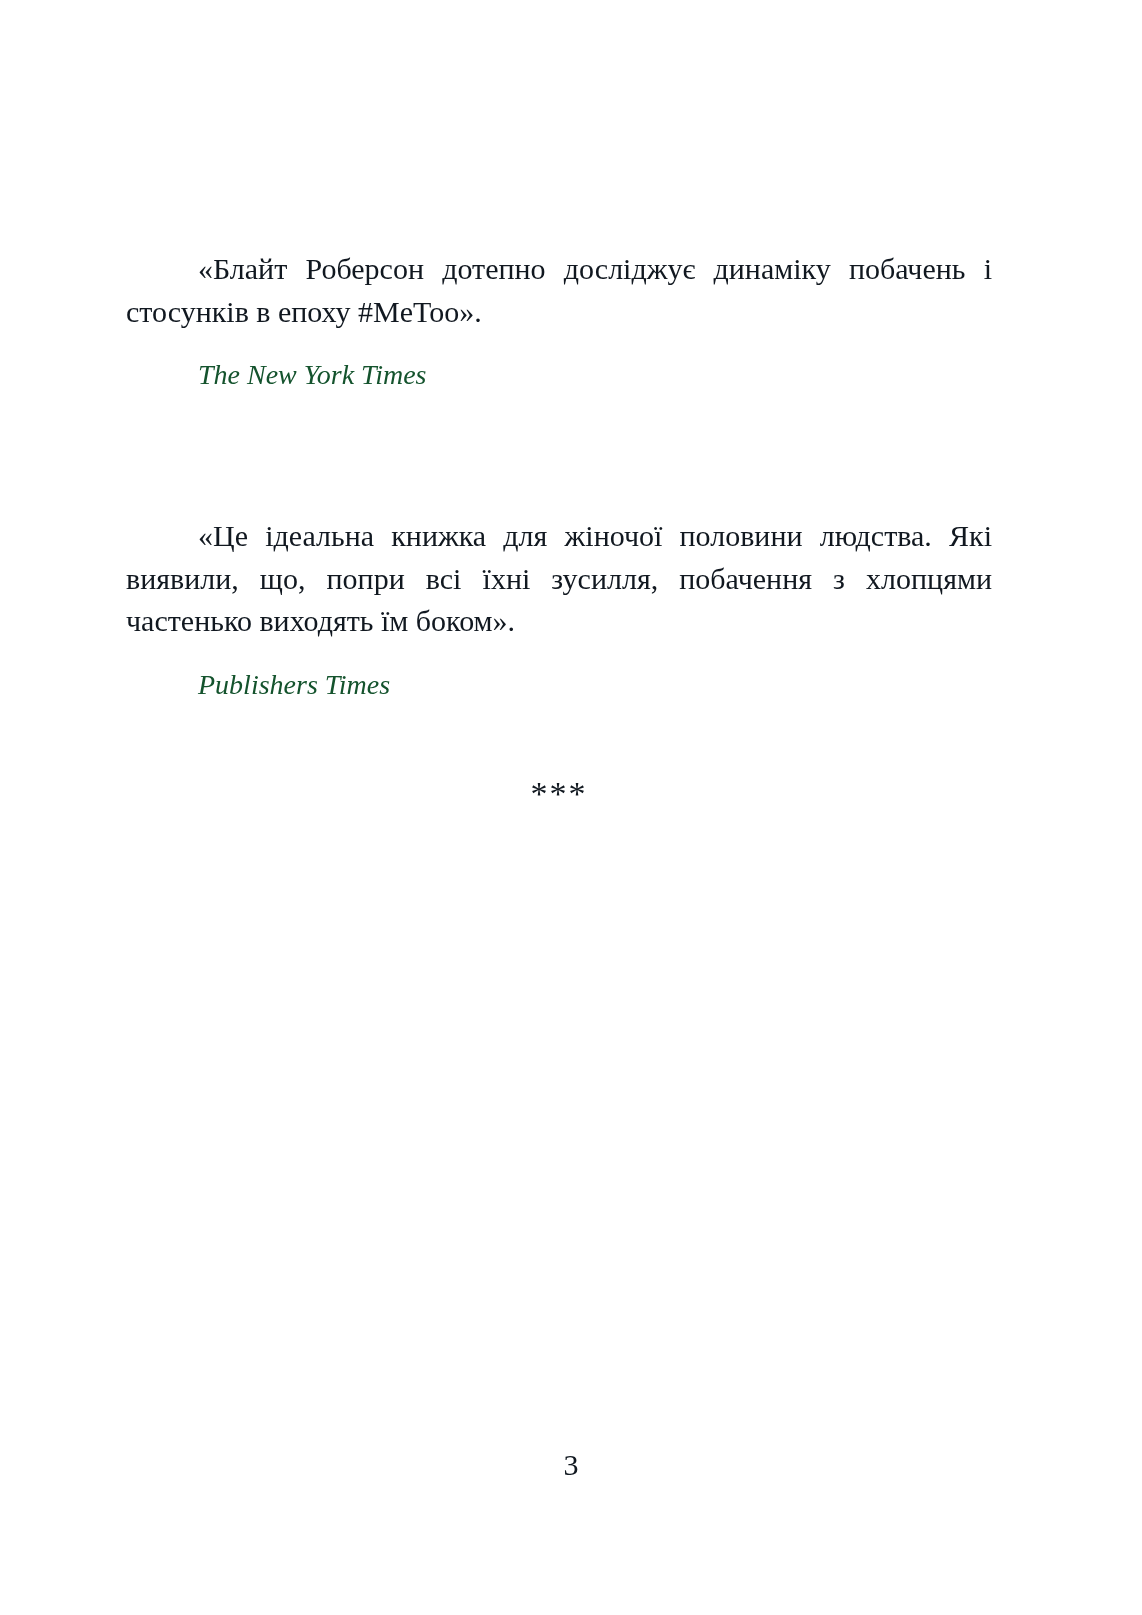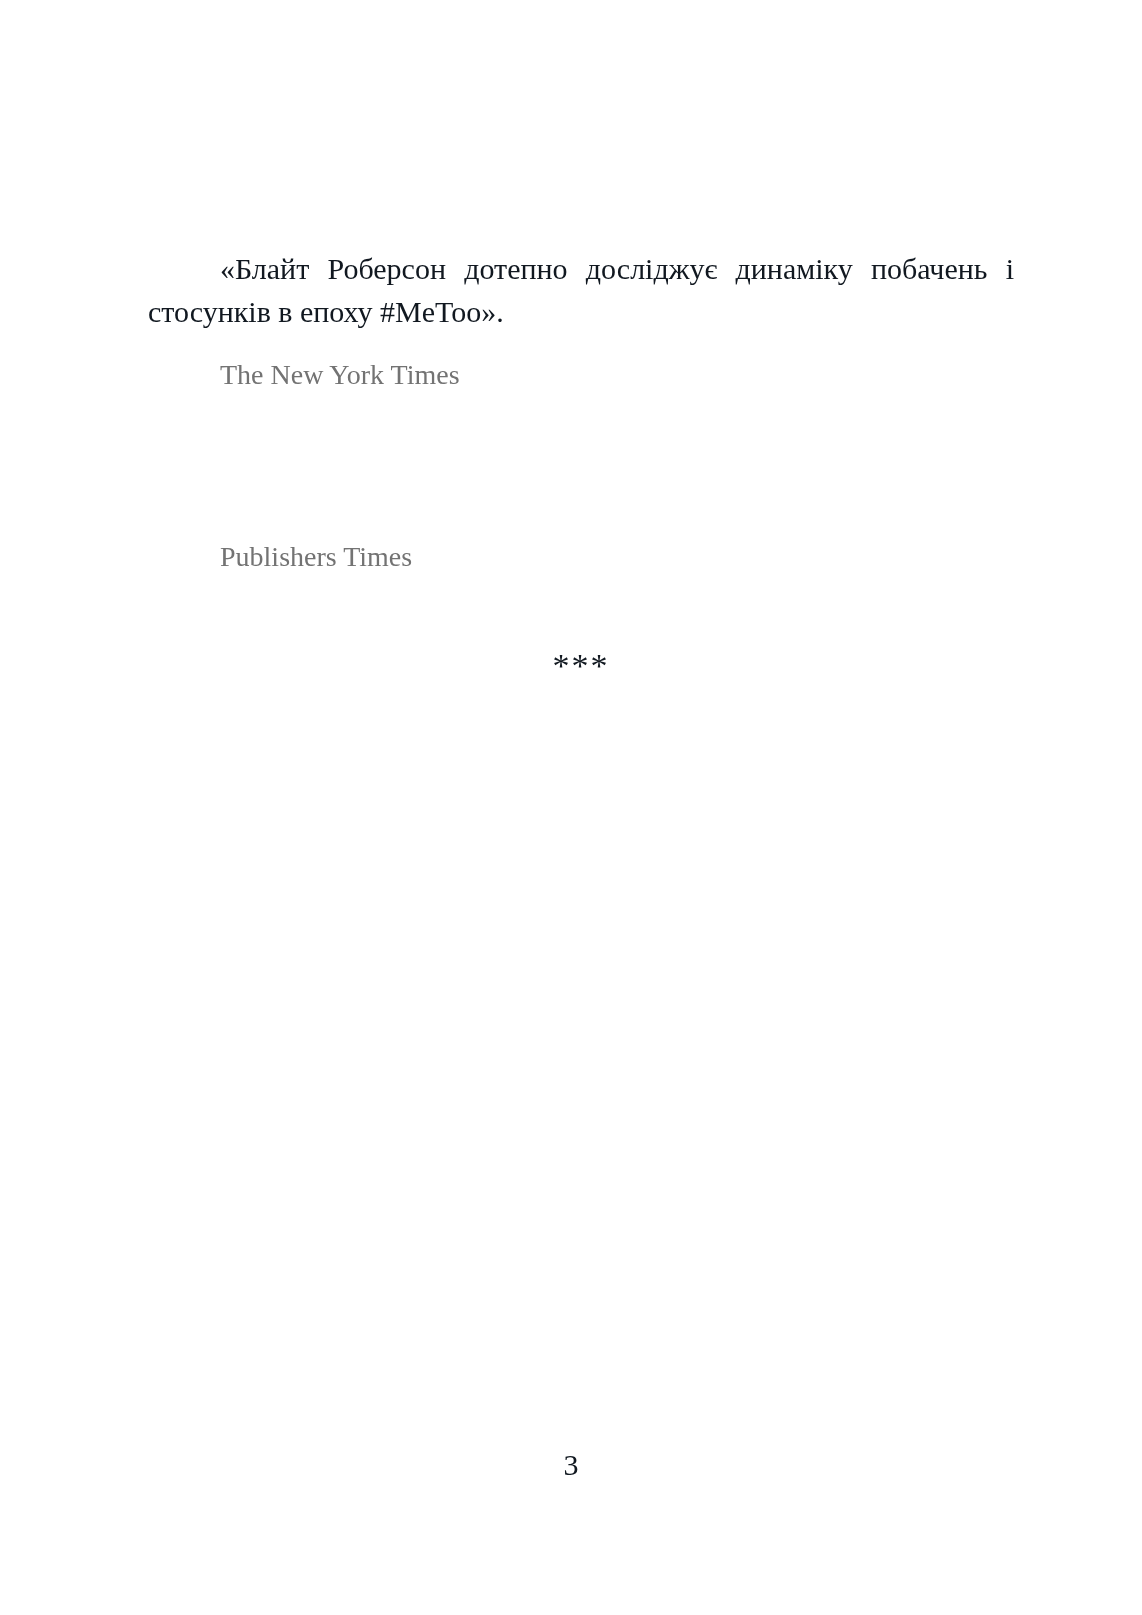--- a/index.html
+++ b/index.html
@@ -14,40 +14,41 @@
     font-family: "Liberation Serif", "DejaVu Serif", serif;
     color: #111820;
   }
   .page {
     position: absolute;
     inset: 0;
     background: #ffffff;
   }
   .content {
     position: absolute;
-    left: 148px;
+    left: 126px;
     top: 248px;
     width: 866px;
   }
   .quote-block {
     margin-bottom: 46px;
   }
   .quote-text {
     font-size: 30px;
     line-height: 1.42;
     text-align: justify;
     text-indent: 72px;
     margin: 0;
     color: #111820;
   }
   .quote-source {
     font-size: 28px;
+    font-style: italic;
     margin: 26px 0 0 0;
     text-indent: 72px;
-    color: #737373;
+    color: #14532d;
   }
   .gap {
     height: 78px;
   }
   .divider {
     margin-top: 74px;
     text-align: center;
     font-size: 34px;
     letter-spacing: 2px;
     color: #111820;
@@ -70,20 +71,21 @@
   <div class="content">
 
     <div class="quote-block">
       <p class="quote-text">«Блайт Роберсон дотепно досліджує динаміку побачень і стосунків в епоху #MeToo».</p>
       <p class="quote-source">The New York Times</p>
     </div>
 
     <div class="gap"></div>
 
     <div class="quote-block">
+      <p class="quote-text">«Це ідеальна книжка для жіночої половини людства. Які виявили, що, попри всі їхні зусилля, побачення з хлопцями частенько виходять їм боком».</p>
       <p class="quote-source">Publishers Times</p>
     </div>
 
     <div class="divider">***</div>
 
   </div>
 
   <div class="folio">3</div>
 
 </div>

